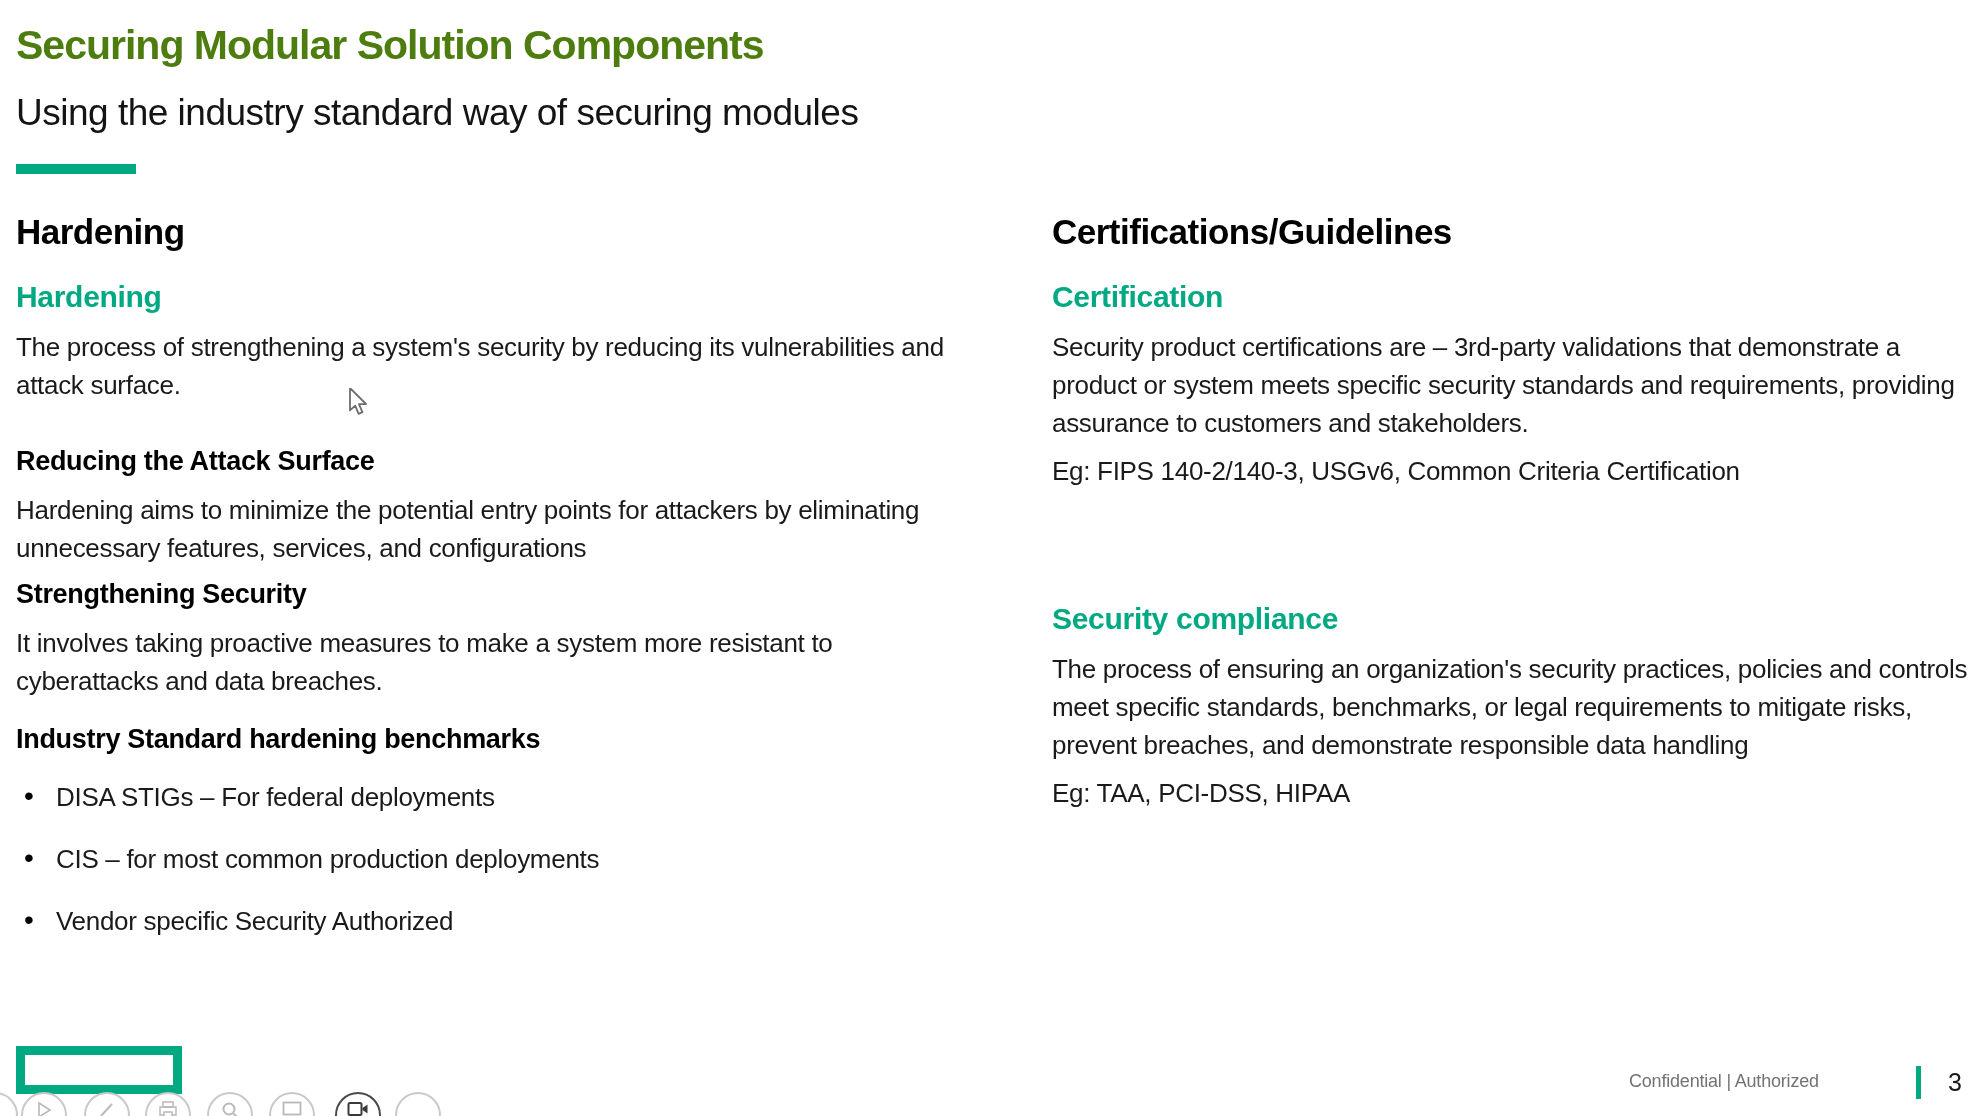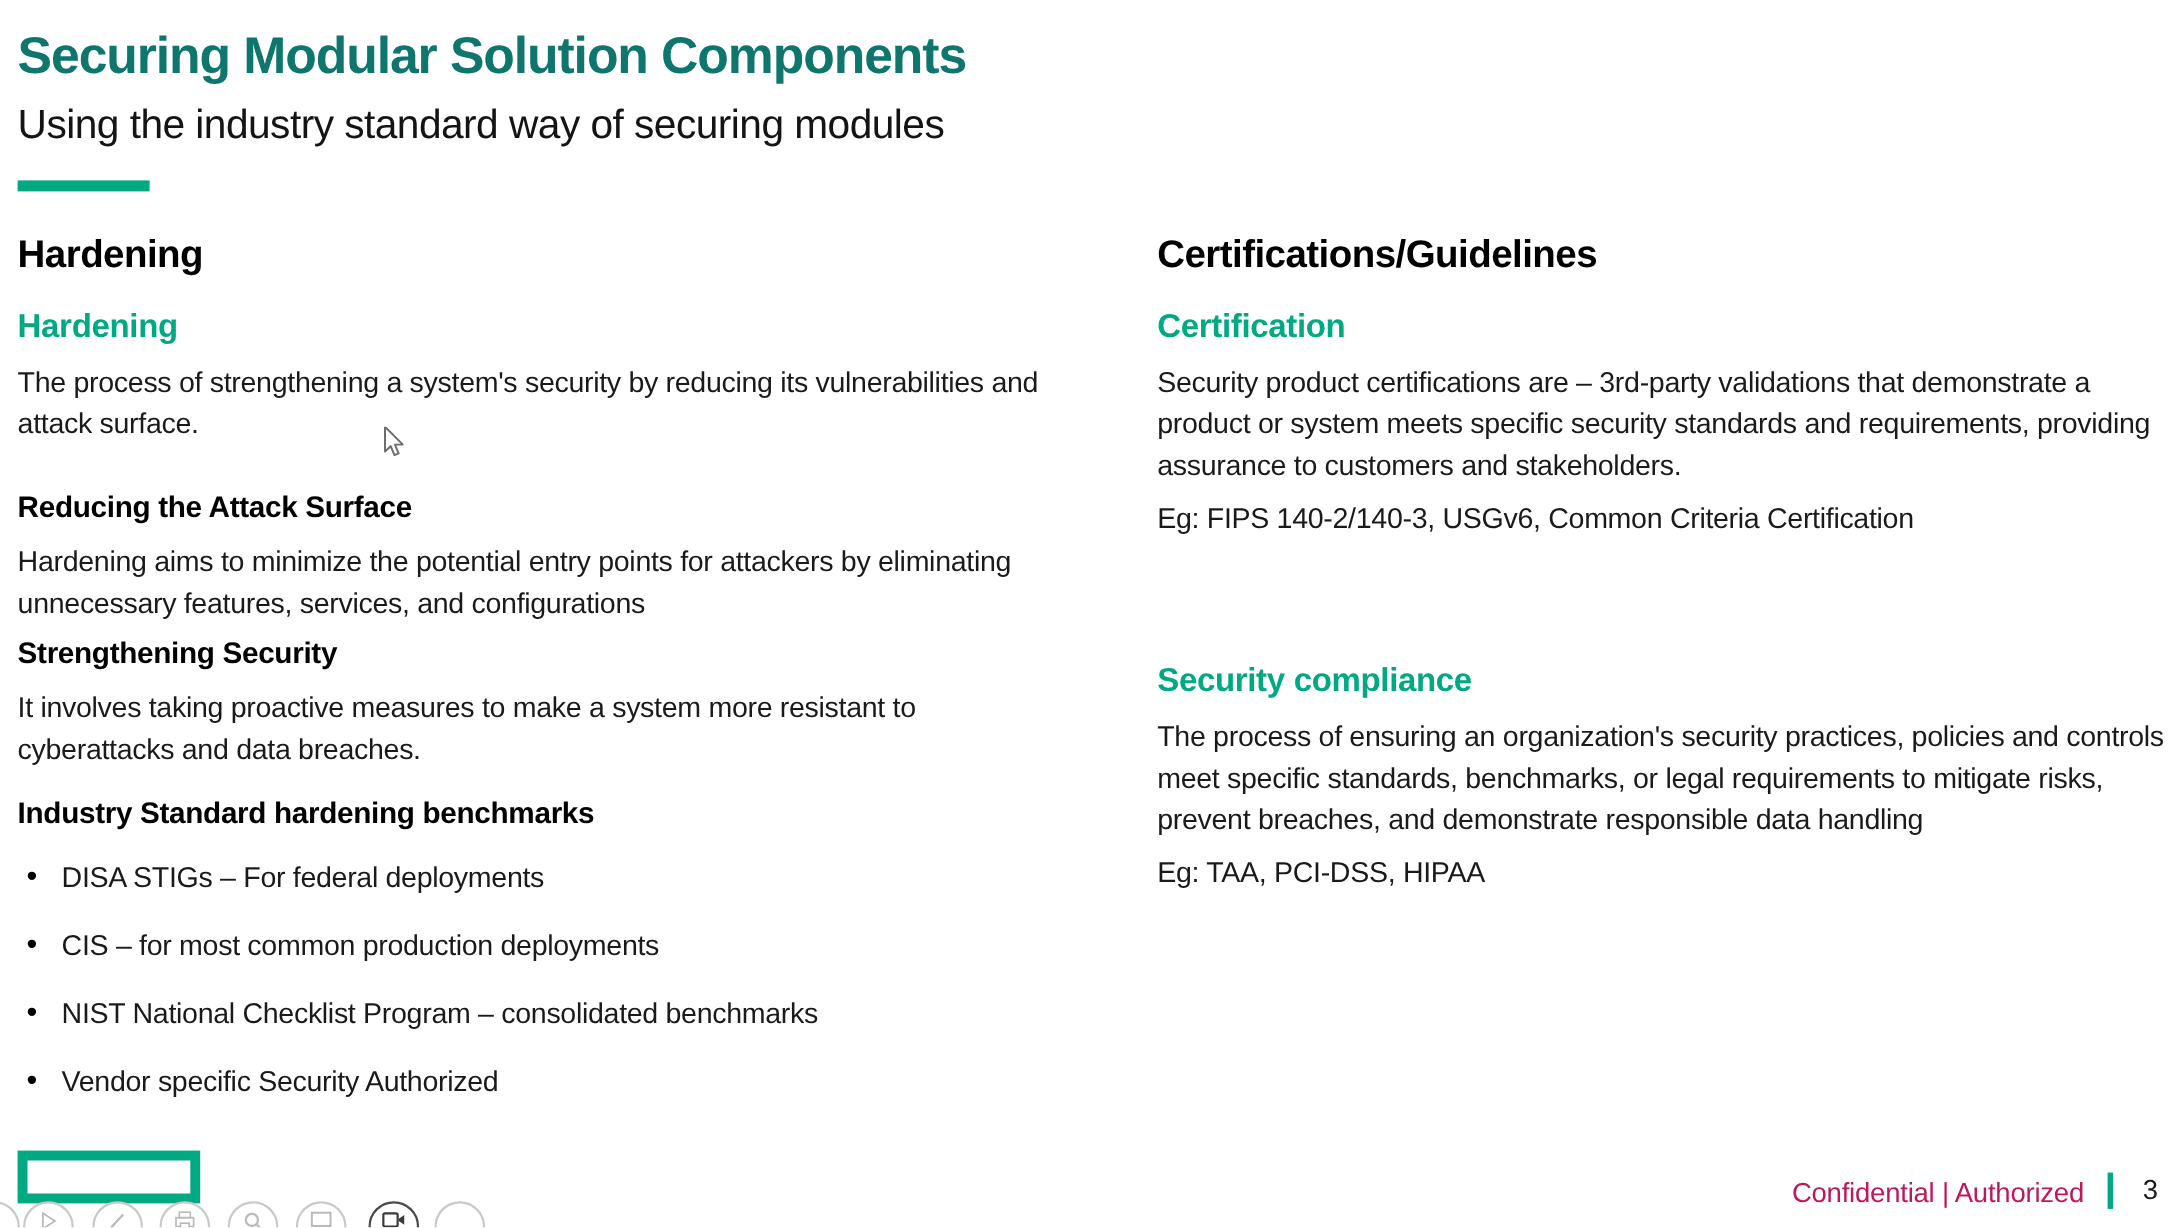--- a/index.html
+++ b/index.html
@@ -7,21 +7,21 @@
     position:relative;
     width:1980px; height:1116px;
     background:#ffffff;
     overflow:hidden;
     font-family:"Liberation Sans", sans-serif;
     color:#111111;
   }
   
   .title {
     position:absolute; left:16px; top:22px;
-    font-size:47px; font-weight:700; letter-spacing:-1px; color:#0f766e;
+    font-size:41px; font-weight:700; letter-spacing:-1px; color:#4d7c0f;
     white-space:nowrap;
   }
   .subtitle {
     position:absolute; left:16px; top:92px;
     font-size:37px; font-weight:400; letter-spacing:-0.5px; color:#141414;
     white-space:nowrap;
   }
   .accent-rule {
     position:absolute; left:16px; top:164px;
     width:120px; height:10px; background:#01A982;
@@ -69,21 +69,21 @@
     position:absolute; top:0;
     width:46px; height:46px; border-radius:50%;
     border:2px solid #c9c9c9; background:#ffffff;
     box-sizing:border-box;
     display:flex; align-items:flex-start; justify-content:center;
   }
   .tb-btn svg { margin-top:7px; }
   .tb-btn.dark { border-color:#4a4a4a; }
   .footer-note {
     position:absolute; left:1629px; top:1071px;
-    font-size:25px; letter-spacing:-0.2px; color:#be185d; white-space:nowrap;
+    font-size:18px; letter-spacing:-0.2px; color:#737373; white-space:nowrap;
   }
   .footer-bar {
     position:absolute; left:1916px; top:1066px;
     width:5px; height:33px; background:#01A982;
   }
   .page-number {
     position:absolute; left:1948px; top:1068px;
     font-size:25px; color:#1a1a1a;
   }
   .cursor { position:absolute; left:348px; top:388px; }
@@ -105,21 +105,20 @@
     <h4>Reducing the Attack Surface</h4>
     <p>Hardening aims to minimize the potential entry points for attackers by eliminating unnecessary features, services, and configurations</p>
 
     <h4 class="tight">Strengthening Security</h4>
     <p>It involves taking proactive measures to make a system more resistant to cyberattacks and data breaches.</p>
 
     <h4 class="med">Industry Standard hardening benchmarks</h4>
     <ul class="benchmarks">
       <li>DISA STIGs – For federal deployments</li>
       <li>CIS – for most common production deployments</li>
-      <li>NIST National Checklist Program – consolidated benchmarks</li>
       <li>Vendor specific Security Authorized</li>
     </ul>
   </div>
 
   <div class="col col-right">
     <h2>Certifications/Guidelines</h2>
     <h3>Certification</h3>
     <p>Security product certifications are – 3rd-party validations that demonstrate a product or system meets specific security standards and requirements, providing assurance to customers and stakeholders.</p>
     <p class="eg">Eg: FIPS 140-2/140-3, USGv6, Common Criteria Certification</p>
 

